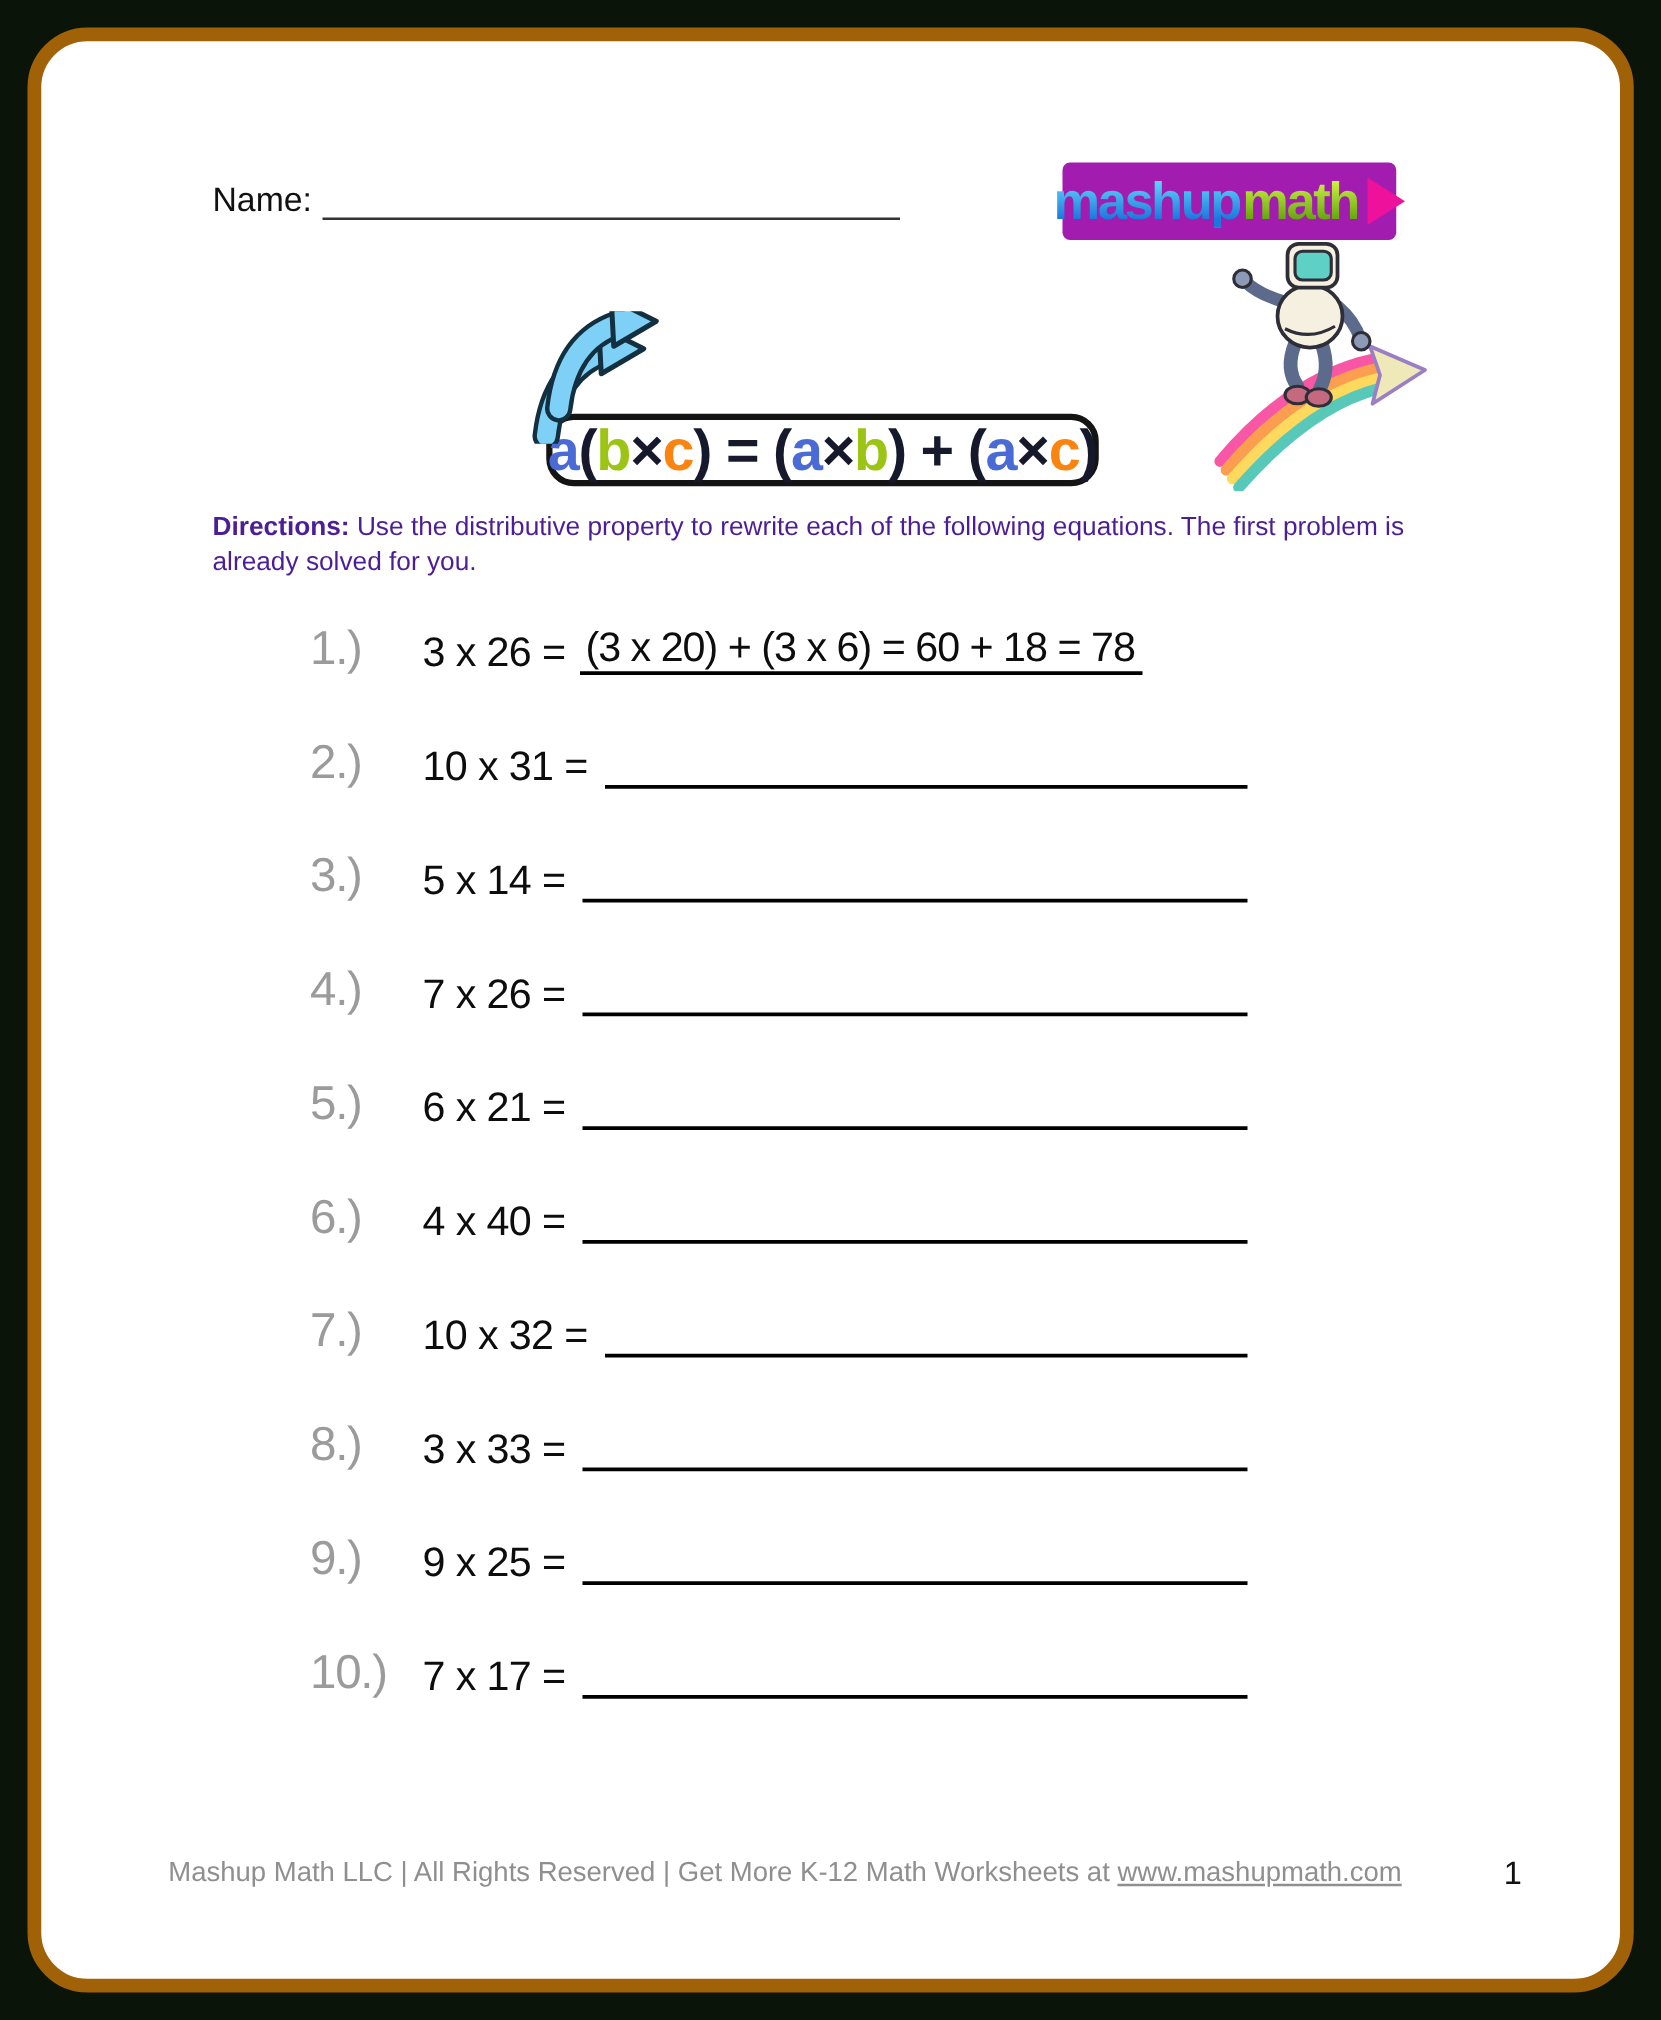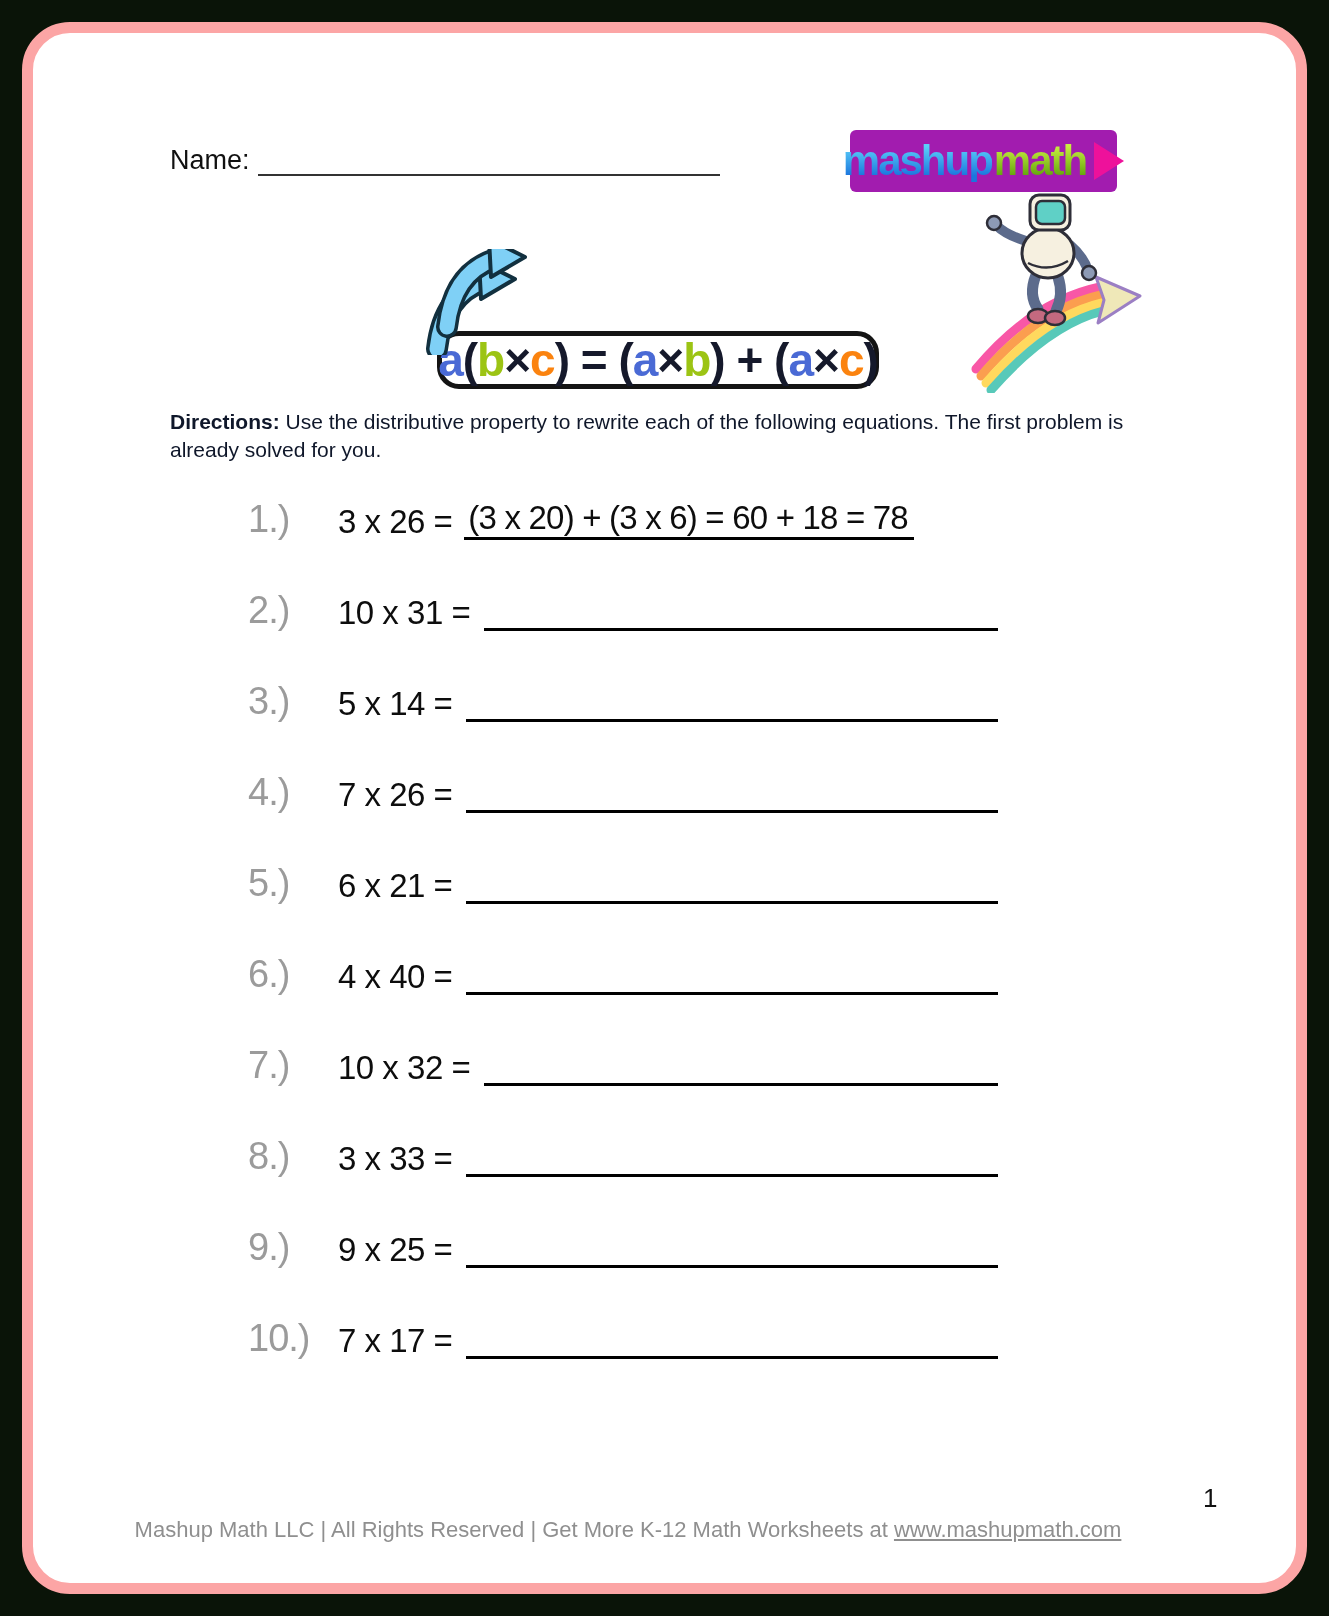--- a/index.html
+++ b/index.html
@@ -7,21 +7,21 @@
   body {
     background:#0a1408;
     font-family:"Liberation Sans", sans-serif;
     position:relative;
     overflow:hidden;
   }
   .sheet {
     position:absolute; left:22px; top:22px;
     width:1285px; height:1572px;
     background:#ffffff;
-    border:11px solid #fca5a5;
+    border:11px solid #a16207;
     border-radius:48px;
   }
   
   .name-row { position:absolute; left:137px; top:112px; display:flex; align-items:flex-end; }
   .name-label { font-size:27px; color:#111; }
   .name-line { width:462px; border-bottom:2px solid #333; margin-left:8px; height:30px; }
 
   .logo {
     position:absolute; left:817px; top:97px; width:267px; height:62px;
     background:#a21caf; border-radius:6px;
@@ -58,21 +58,21 @@
   .formula-box {
     position:absolute; inset:0;
     background:#fff; border:5px solid #141414; border-radius:22px;
     display:flex; align-items:center; justify-content:center;margin-top:36px;
   }
   .formula-text { font-size:46px; font-weight:bold; letter-spacing:-1px; white-space:nowrap; }
   .pointer-arrow { position:absolute; left:-14px; top:-46px; width:108px; height:106px; }
 
   .directions {
     position:absolute; left:137px; top:375px; width:980px;
-    font-size:21px; color:#0f172a; line-height:1.35;
+    font-size:21px; color:#4c1d95; line-height:1.35;
   }
   .directions b { font-weight:bold; }
 
   
   .problems { position:absolute; left:215px; top:416px; width:750px; }
   .problem-row {
     height:91px; display:flex; align-items:flex-end; white-space:nowrap;
   }
   .problem-number {
     flex:0 0 90px; font-size:38px; color:#9b9b9b;
@@ -85,21 +85,21 @@
     font-size:33px; color:#0d0d0d; letter-spacing:-0.8px; line-height:1.1;
     border-bottom:3px solid #000; padding:0 6px 1px 4px; margin-left:12px;
   }
   .problem-line {
     flex:1 1 auto; margin-left:14px; border-bottom:3px solid #000; height:4px;
   }
 
   
   .footer {
     position:absolute; left:0; top:1452px; width:1190px;
-    text-align:center; font-size:22px; color:#8f8f8f;margin-top:32px;
+    text-align:center; font-size:22px; color:#8f8f8f;
   }
   .footer-link { text-decoration:underline; color:#8f8f8f; cursor:pointer; }
   .page-number {
     position:absolute; left:1170px; top:1450px; font-size:26px; color:#111;
   }
 </style>
 </head>
 <body>
 
 <div class="sheet">

